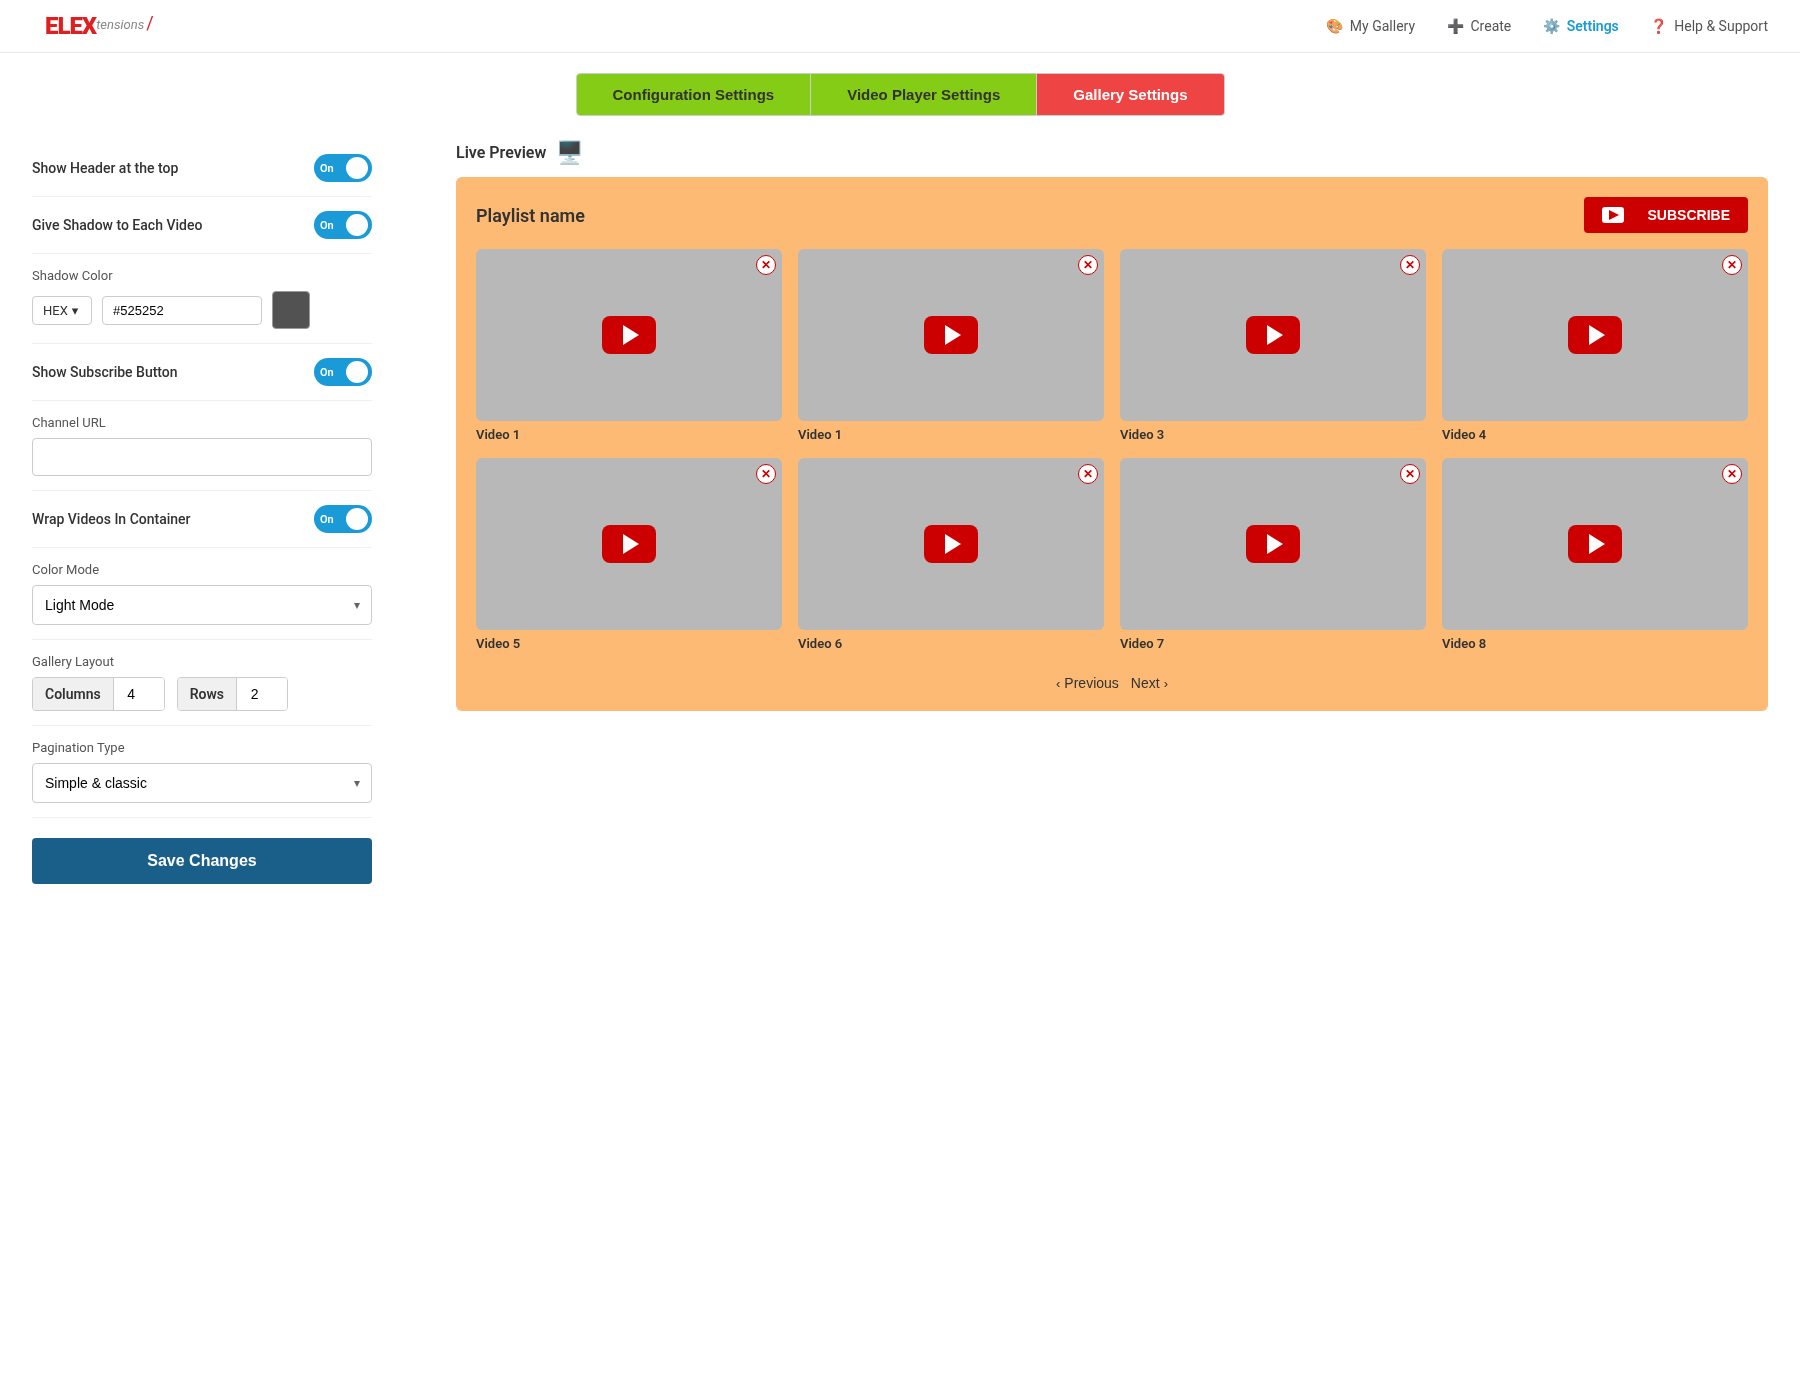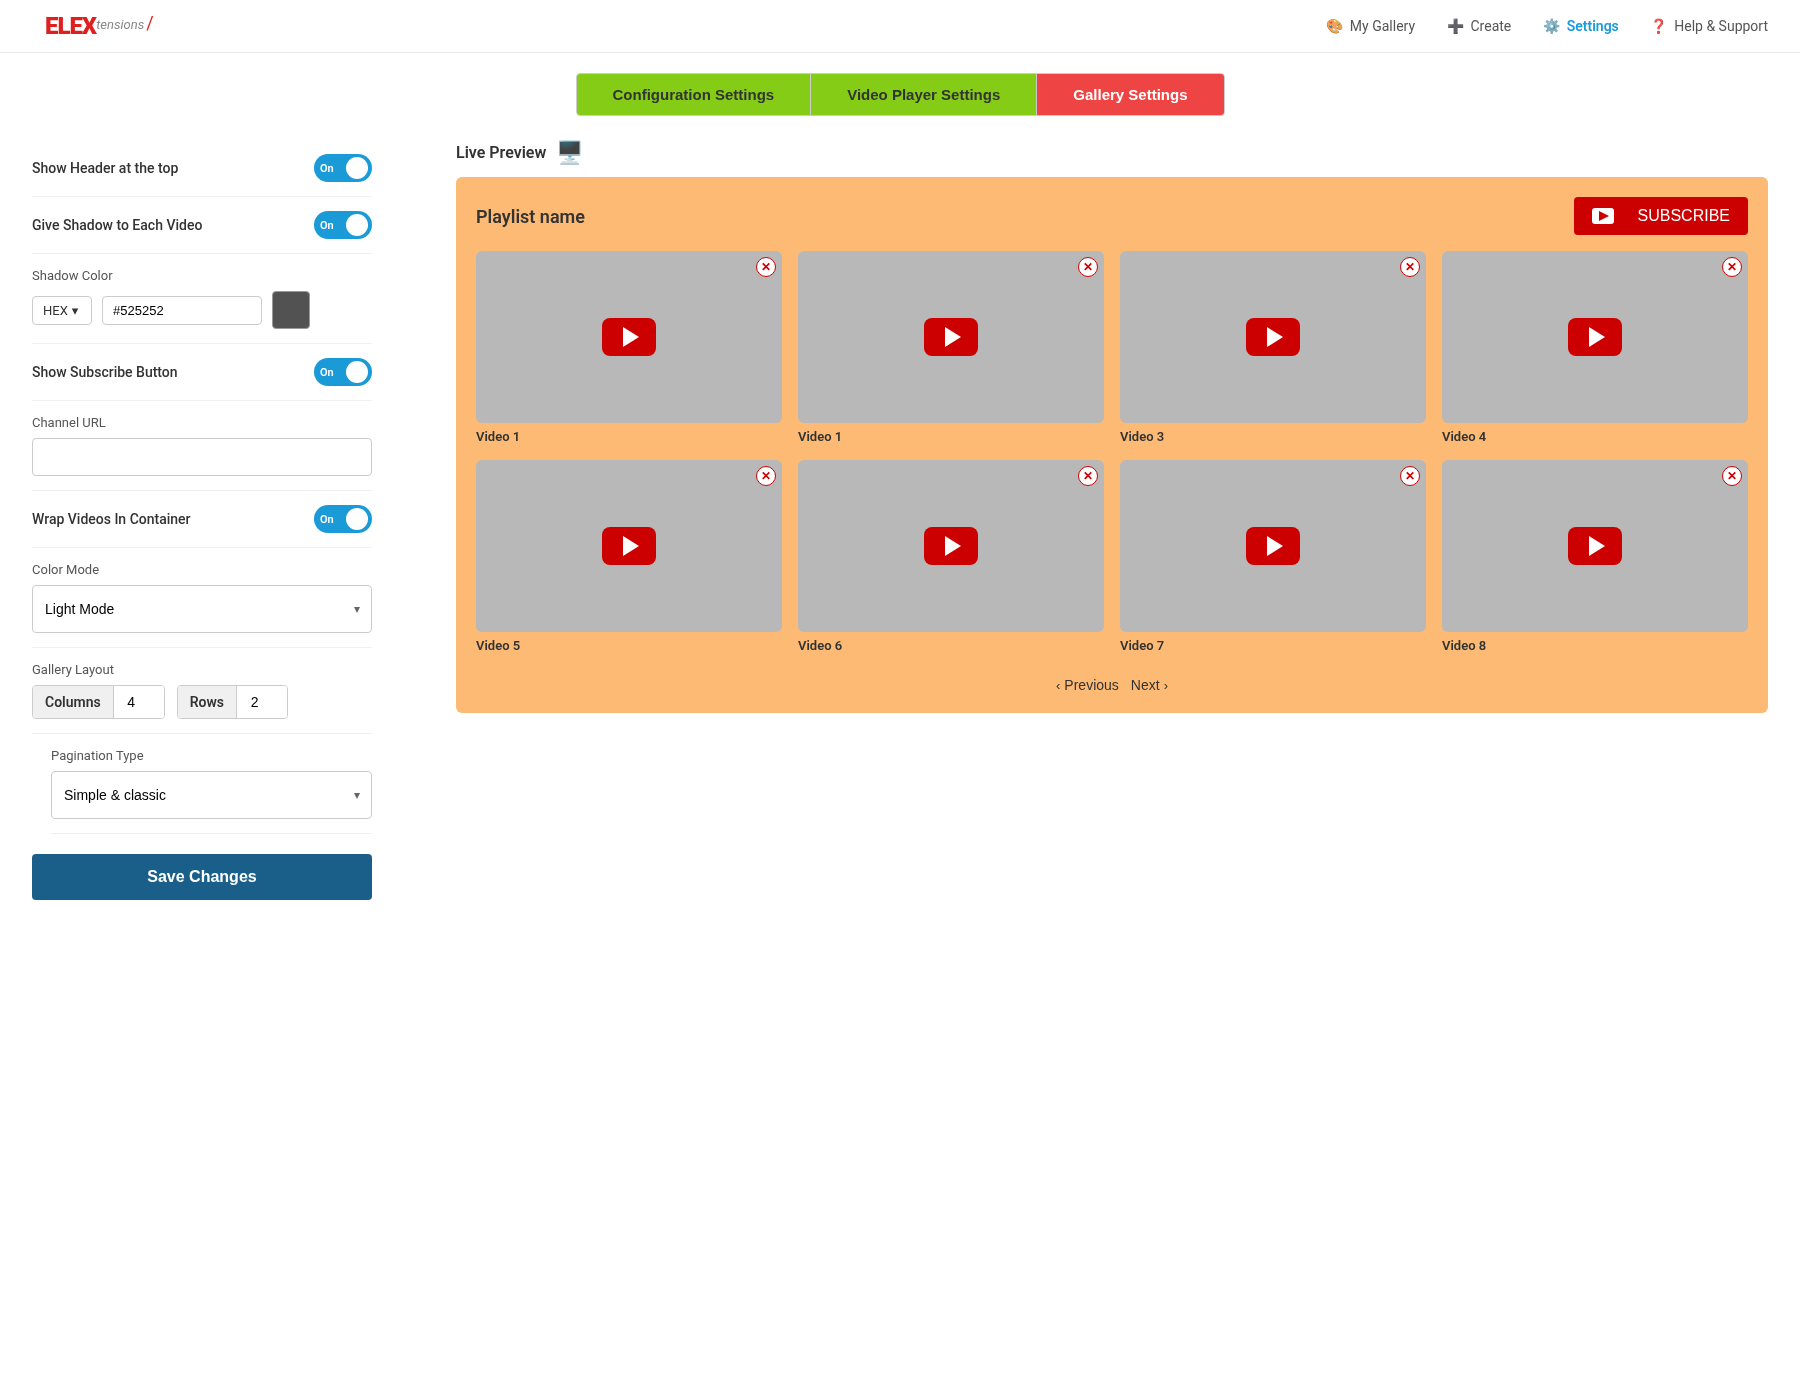--- a/index.html
+++ b/index.html
@@ -77,41 +77,41 @@
     .channel-url-input {
       width: 100%; border: 1.5px solid #ccc; border-radius: 4px; padding: 8px 10px; font-size: 13px; outline: none; height: 38px;
     }
 
     
     .color-mode-section { padding: 14px 0; border-bottom: 1px solid #f0f0f0; }
     .section-label { font-size: 13px; color: #555; margin-bottom: 8px; }
     .dropdown-wrapper { position: relative; }
     .dropdown-wrapper select {
       width: 100%; border: 1.5px solid #ccc; border-radius: 4px; padding: 8px 12px; font-size: 14px;
-      background: #fff; appearance: none; cursor: pointer; outline: none; height: 48px;
+      background: #fff; appearance: none; cursor: pointer; outline: none; height: 40px;
     }
     .dropdown-arrow {
       position: absolute; right: 12px; top: 50%; transform: translateY(-50%); pointer-events: none; color: #666; font-size: 12px;
     }
 
     
     .gallery-layout-section { padding: 14px 0; border-bottom: 1px solid #f0f0f0; }
     .gallery-layout-row { display: flex; gap: 12px; }
     .layout-field {
       display: flex; align-items: center; border: 1.5px solid #ccc; border-radius: 4px; overflow: hidden;
     }
     .layout-field-label {
       background: #f0f0f0; padding: 8px 12px; font-size: 14px; font-weight: 600; border-right: 1.5px solid #ccc; color: #333;
     }
     .layout-field-input {
       border: none; outline: none; width: 50px; padding: 8px 10px; font-size: 14px; text-align: center;
     }
 
     
-    .pagination-section { padding: 14px 0; border-bottom: 1px solid #f0f0f0; margin-left: 19px; }
+    .pagination-section { padding: 14px 0; border-bottom: 1px solid #f0f0f0; }
 
     
     .buttons-section { padding: 20px 0; display: flex; flex-direction: column; gap: 12px; }
     .btn-default {
       width: 100%; padding: 12px; font-size: 15px; border: 1.5px solid #ccc; border-radius: 4px;
       background: #fff; cursor: pointer; color: #444; font-weight: 500;
     }
     .btn-save {
       width: 100%; padding: 14px; font-size: 16px; border: none; border-radius: 4px;
       background: #1a5f8a; cursor: pointer; color: #fff; font-weight: 600;
@@ -122,21 +122,21 @@
     .preview-header { display: flex; align-items: center; gap: 10px; margin-bottom: 12px; font-size: 16px; font-weight: 600; color: #333; }
     .preview-container {
       background: #fdba74; border-radius: 6px; padding: 20px; position: relative;
     }
     .preview-top-bar {
       display: flex; justify-content: space-between; align-items: center; margin-bottom: 16px;
     }
     .playlist-name { font-size: 18px; font-weight: 600; color: #333; }
     .subscribe-btn {
       background: #cc0000; color: #fff; border: none; border-radius: 4px;
-      padding: 10px 18px; font-size: 16px; font-weight: 400; cursor: pointer;
+      padding: 10px 18px; font-size: 14px; font-weight: 700; cursor: pointer;
       display: flex; align-items: center; gap: 24px;
     }
 
     
     .video-grid { display: grid; grid-template-columns: repeat(4, 1fr); gap: 16px; margin-bottom: 16px; }
     .video-card { position: relative; cursor: pointer; }
     .video-thumb {
       background: #c8c8c8; border-radius: 6px; aspect-ratio: 16/9;
       display: flex; align-items: center; justify-content: center; position: relative; overflow: hidden;
     }

